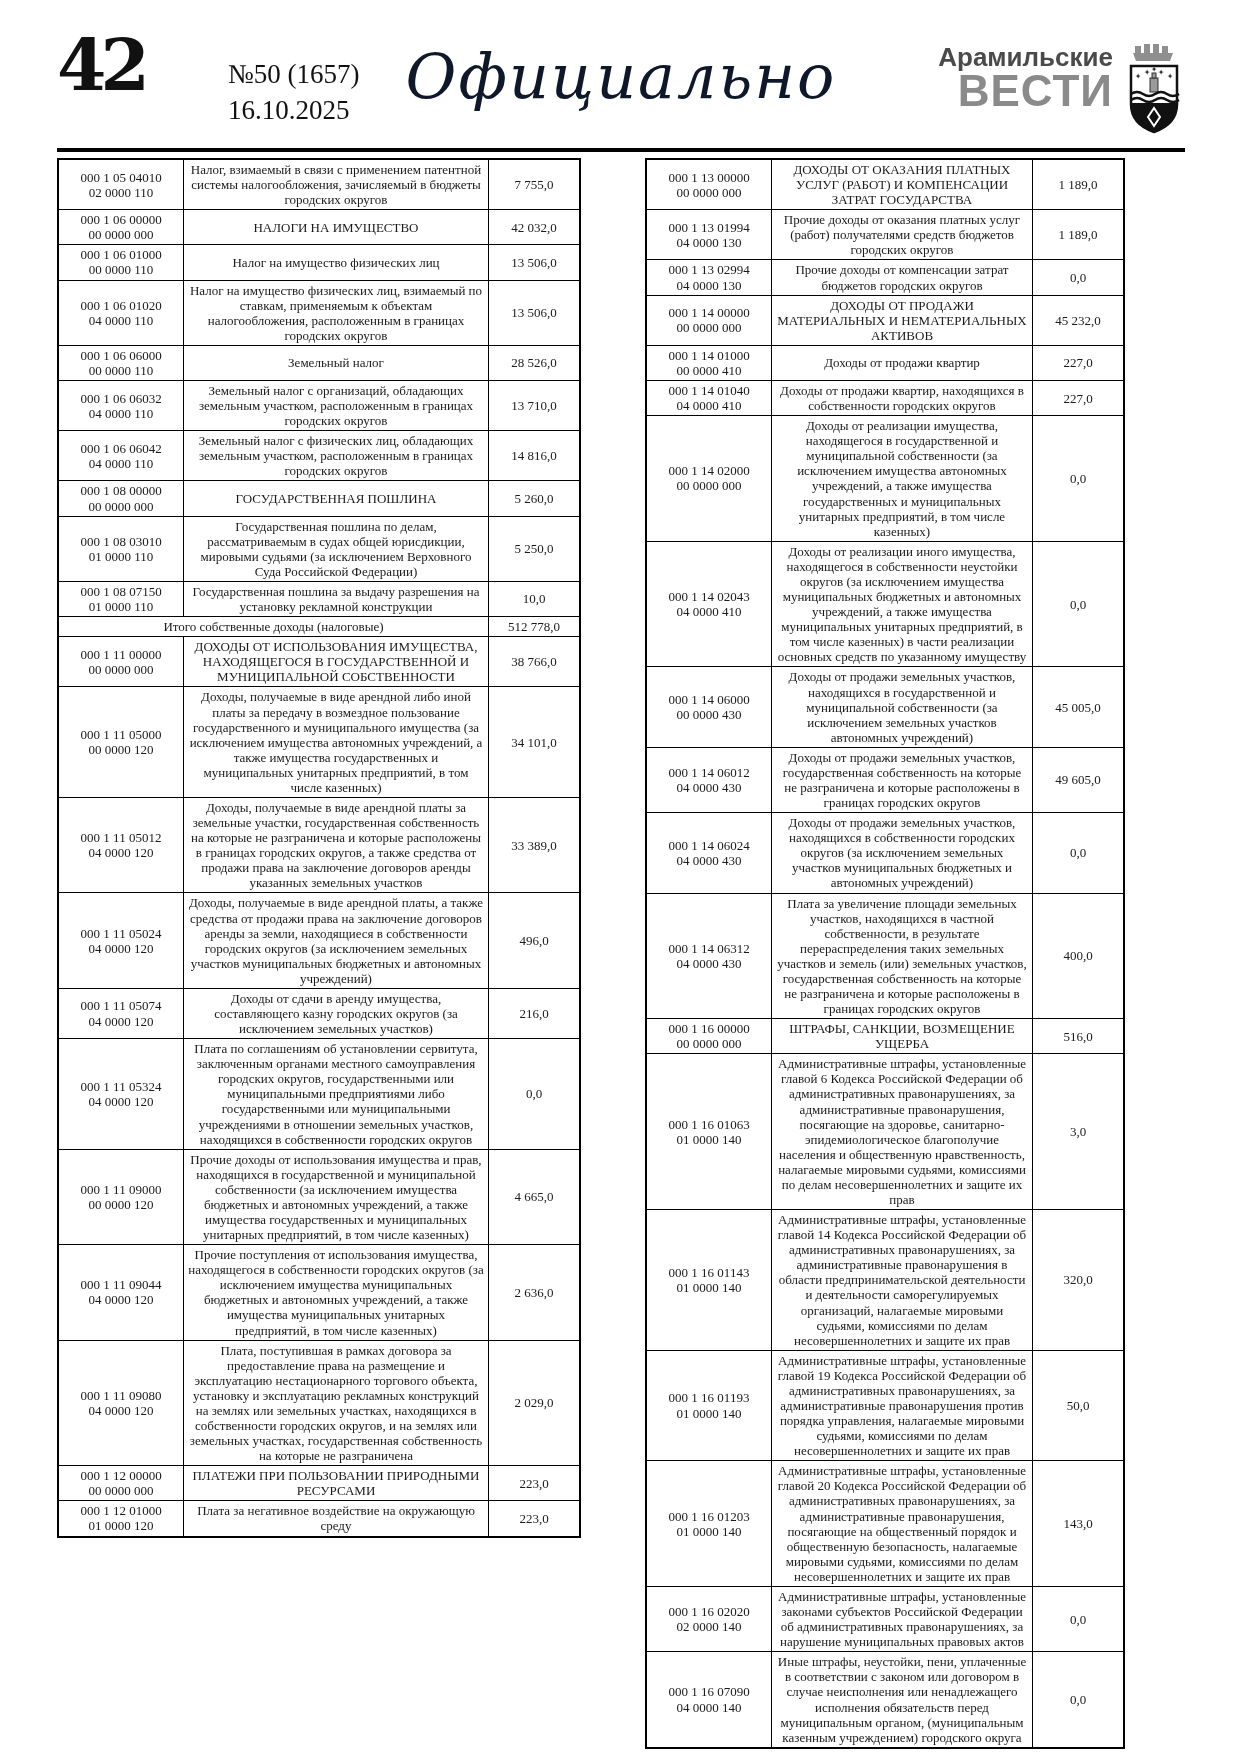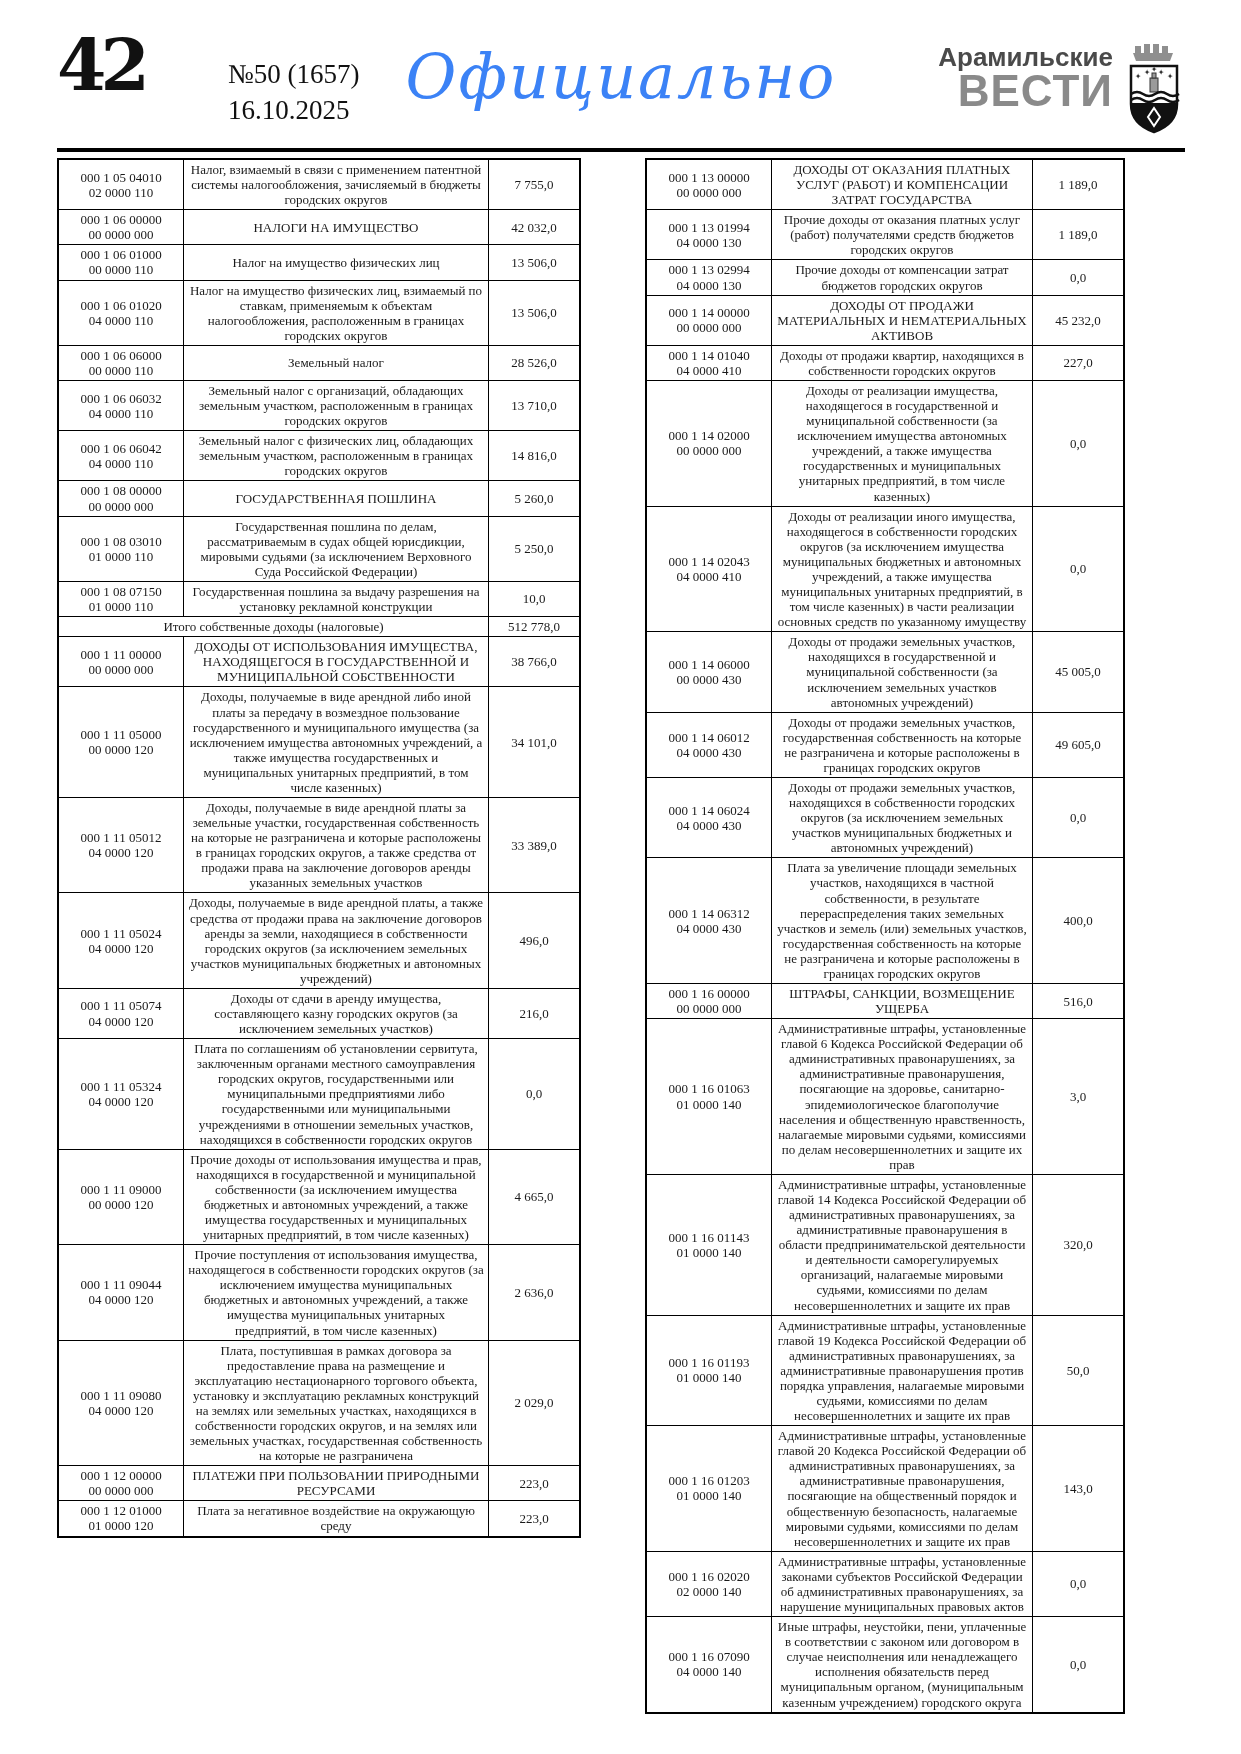--- a/index.html
+++ b/index.html
@@ -5,21 +5,21 @@
   html,body{margin:0;padding:0;background:#fff;}
   .page{position:relative;width:1241px;height:1754px;background:#ffffff;
         font-family:"Liberation Serif", serif;color:#1a1a1a;overflow:hidden;}
   
   .hdr{position:absolute;left:57px;top:38px;width:1128px;height:100px;}
   .pgnum{position:absolute;left:0;top:-8px;font-size:71px;font-weight:bold;
          letter-spacing:-6px;color:#111;line-height:1;font-family:"DejaVu Serif",serif;}
   .issue-block{position:absolute;left:135px;top:18px;font-size:27px;line-height:1.35;color:#111;margin-left:36px;}
   .section-title{position:absolute;left:0;right:0;top:8px;text-align:center;
                  font-family:"DejaVu Serif",serif;font-style:italic;font-size:62px;
-                 letter-spacing:2px;color:#3b82f6;line-height:1;}
+                 letter-spacing:2px;color:#0f172a;line-height:1;}
   .brand{position:absolute;right:0;top:6px;display:flex;align-items:flex-start;gap:10px;}
   .brand-text{text-align:right;font-family:"Liberation Sans",sans-serif;font-weight:bold;}
   .brand-top{font-size:26px;color:#4a4a4a;letter-spacing:0;line-height:1;text-align:center;}
   .brand-bottom{font-size:44px;color:#8a8a8a;line-height:.95;letter-spacing:1px;}
   .crest{width:62px;height:96px;margin-top:-2px;}
   .rule{position:absolute;left:57px;top:148px;width:1128px;height:4px;background:#000;}
   
   .cols{position:absolute;left:57px;top:158px;width:1128px;display:flex;gap:64px;align-items:flex-start;}
   table.budget{border-collapse:collapse;table-layout:fixed;}
   #left-table{width:524px;}
@@ -239,35 +239,41 @@
             <td class="desc">Прочие доходы от компенсации затрат бюджетов городских округов</td>
             <td class="amt">0,0</td>
           </tr>
           <tr>
             <td class="code">000 1 14 00000
 00 0000 000</td>
             <td class="desc">ДОХОДЫ ОТ ПРОДАЖИ МАТЕРИАЛЬНЫХ И НЕМАТЕРИАЛЬНЫХ АКТИВОВ</td>
             <td class="amt">45 232,0</td>
           </tr>
           <tr>
+            <td class="code">000 1 14 01000
+00 0000 410</td>
+            <td class="desc">Доходы от продажи квартир</td>
+            <td class="amt">227,0</td>
+          </tr>
+          <tr>
             <td class="code">000 1 14 01040
 04 0000 410</td>
             <td class="desc">Доходы от продажи квартир, находящихся в собственности городских округов</td>
             <td class="amt">227,0</td>
           </tr>
           <tr>
             <td class="code">000 1 14 02000
 00 0000 000</td>
             <td class="desc">Доходы от реализации имущества, находящегося в государственной и муниципальной собственности (за исключением имущества автономных учреждений, а также имущества государственных и муниципальных унитарных предприятий, в том числе казенных)</td>
             <td class="amt">0,0</td>
           </tr>
           <tr>
             <td class="code">000 1 14 02043
 04 0000 410</td>
-            <td class="desc">Доходы от реализации иного имущества, находящегося в собственности городских округов (за исключением имущества муниципальных бюджетных и автономных учреждений, а также имущества муниципальных унитарных предприятий, в том числе казенных) в части реализации основных средств по указанному имуществу</td>
+            <td class="desc">Доходы от реализации иного имущества, находящегося в собственности неустойки округов (за исключением имущества муниципальных бюджетных и автономных учреждений, а также имущества муниципальных унитарных предприятий, в том числе казенных) в части реализации основных средств по указанному имуществу</td>
             <td class="amt">0,0</td>
           </tr>
           <tr>
             <td class="code">000 1 14 06000
 00 0000 430</td>
             <td class="desc">Доходы от продажи земельных участков, находящихся в государственной и муниципальной собственности (за исключением земельных участков автономных учреждений)</td>
             <td class="amt">45 005,0</td>
           </tr>
           <tr>
             <td class="code">000 1 14 06012

